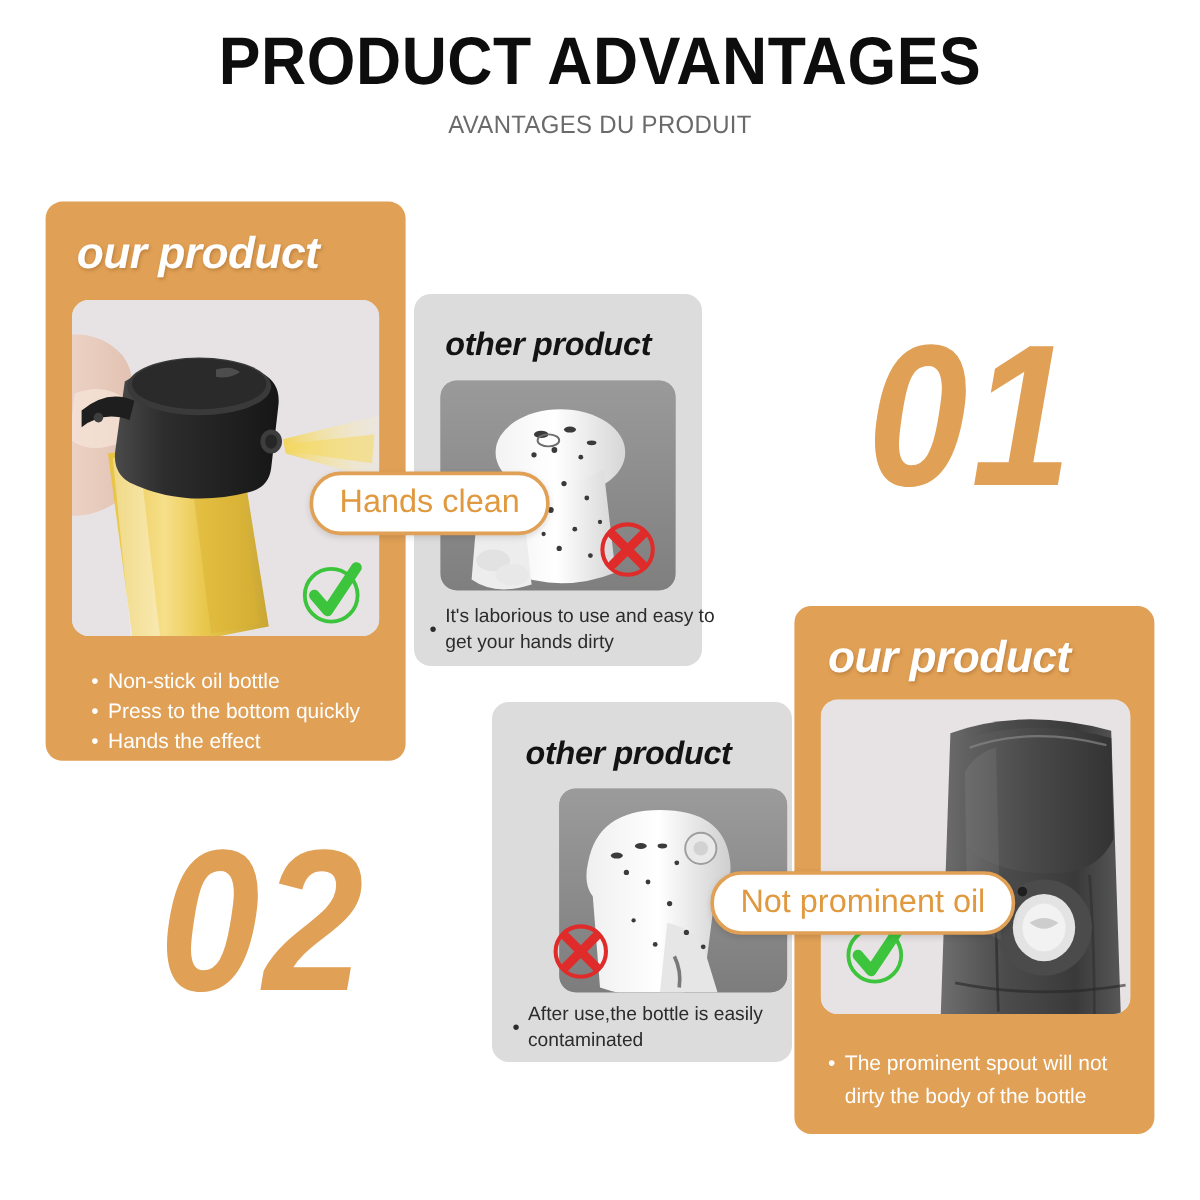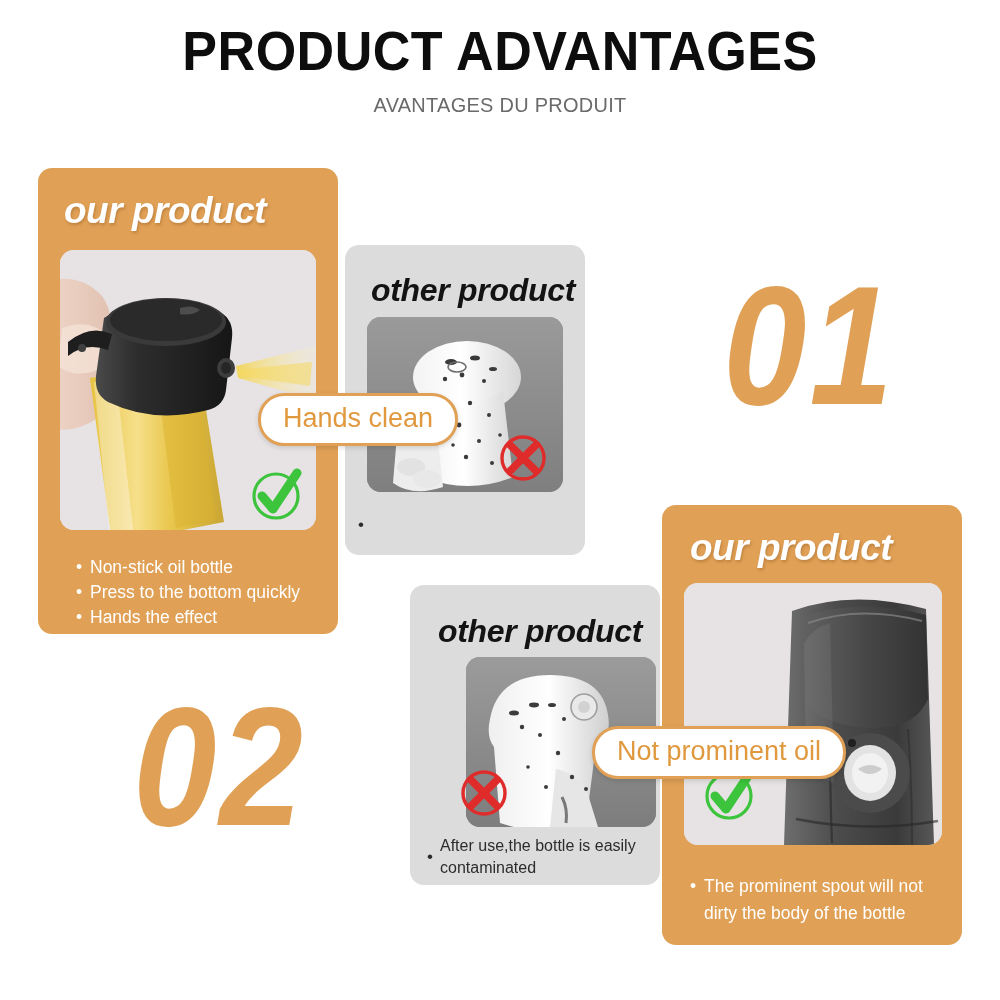--- a/index.html
+++ b/index.html
@@ -46,21 +46,21 @@
     white-space:nowrap;
   }
   .head-ours{
     color:#ffffff;
     font-size:37px;
     letter-spacing:-0.5px;
     text-shadow:1px 2px 3px rgba(120,70,20,.33);
   }
   .head-other{
     color:#131313;
-    font-size:32px;
+    font-size:27px;
     letter-spacing:-0.3px;
   }
 
   .photo{
     position:absolute;
     border-radius:14px;
     overflow:hidden;
   }
   .photo.light{background:#e7e3e4;}
   .photo.dark{background:#8e8e8e;}
@@ -170,20 +170,21 @@
       </svg>
     </div>
 
     <svg class="mark" style="left:150px;top:185px;" width="56" height="56" viewBox="0 0 56 56">
       <circle cx="28" cy="28" r="21" fill="none" stroke="#e02b2b" stroke-width="3.4"></circle>
       <path d="M15 15 L41 41 M41 15 L15 41" stroke="#e02b2b" stroke-width="7.5" stroke-linecap="round"></path>
     </svg>
 
     <div class="note two-line" style="left:26px;top:258px;">
       <span class="dot">•</span>
+      <span>It's laborious to use and easy to get your hands dirty</span>
     </div>
   </div>
 
   <div class="card orange" style="left:38px;top:168px;width:300px;height:466px;">
     <div class="card-head head-ours" style="left:26px;top:22px;">our product</div>
 
     <div class="photo light" style="left:22px;top:82px;width:256px;height:280px;">
       <svg class="ill" viewBox="0 0 256 280" preserveAspectRatio="none">
         <defs>
           <linearGradient id="oilg" x1="0" y1="0" x2="1" y2="0">

